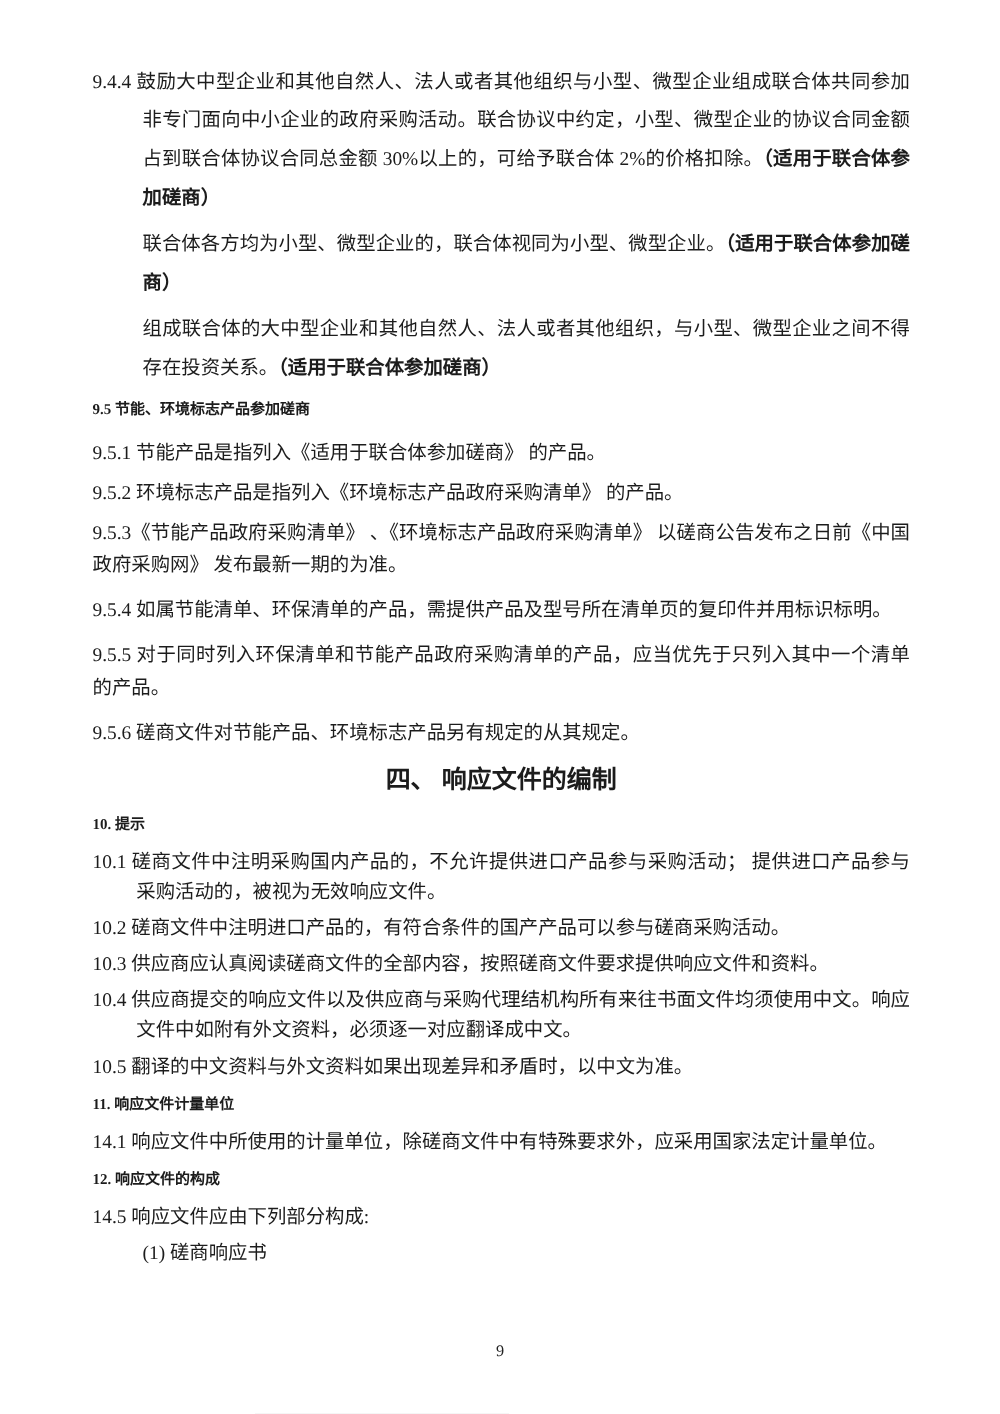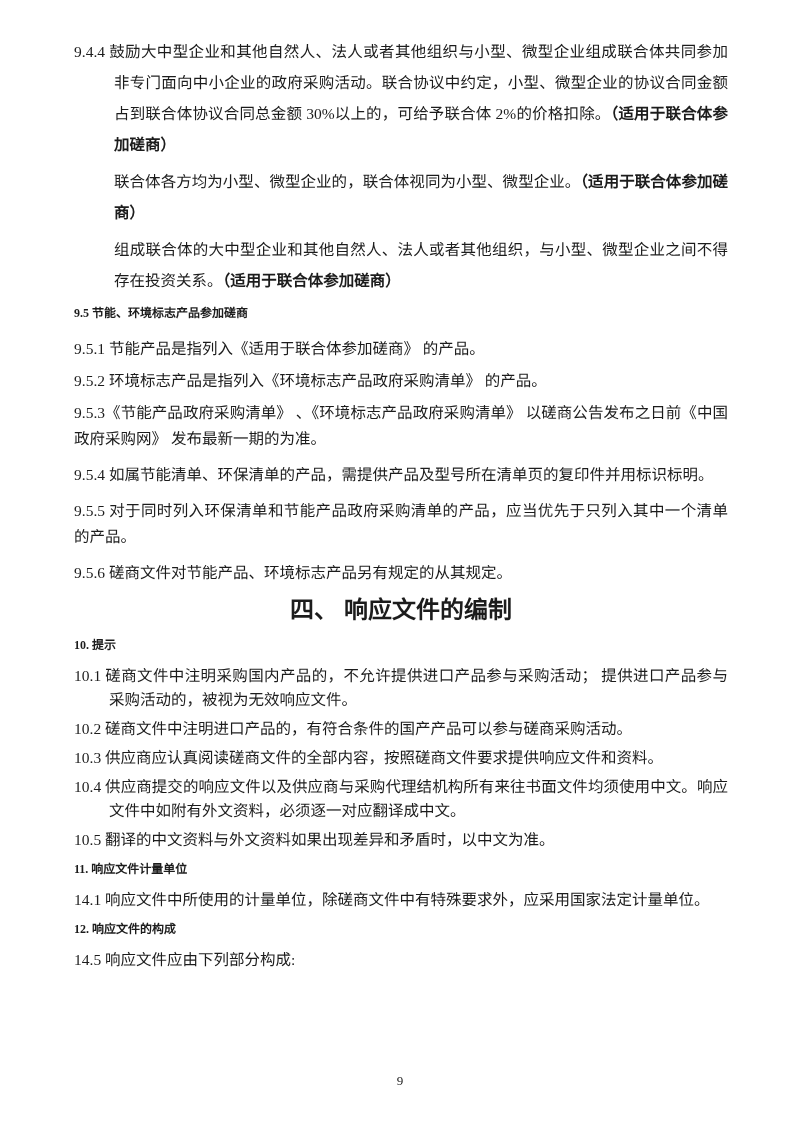--- a/index.html
+++ b/index.html
@@ -14,20 +14,21 @@
     margin: 0 auto;
     background: #ffffff;
     color: #1c1c1c;
     font-family: "Liberation Serif", "DejaVu Serif", serif;
     overflow: hidden;
     box-sizing: border-box;
   }
   .content {
     padding: 36px 72px 0 74px;
     font-size: 15.5px;
+    margin-top: 14px;
   }
   p, h2, h3 {
     margin: 0;
     text-align: justify;
   }
   .b { font-weight: 700; }
 
   
   .p-loose {
     line-height: 31px;
@@ -44,21 +45,21 @@
   .p-tight { line-height: 24px; margin-bottom: 5px; }
   .hang35  { padding-left: 35px; text-indent: -35px; }
 
   .h-sec {
     font-size: 12px;
     font-weight: 700;
     line-height: 22px;
     margin: 4px 0 12px 0;
   }
   .h-big {
-    font-size: 24px;
+    font-size: 20px;
     font-weight: 700;
     line-height: 28px;
     text-align: center;
     margin: 10px 0 10px 0;
   }
   .h-sub {
     font-size: 12px;
     font-weight: 700;
     line-height: 22px;
     margin: 6px 0 8px 0;
@@ -102,19 +103,20 @@
     <p class="p-tight hang35">10.2 磋商文件中注明进口产品的，有符合条件的国产产品可以参与磋商采购活动。</p>
     <p class="p-tight hang35">10.3 供应商应认真阅读磋商文件的全部内容，按照磋商文件要求提供响应文件和资料。</p>
     <p class="p-tight hang35">10.4 供应商提交的响应文件以及供应商与采购代理结机构所有来往书面文件均须使用中文。响应文件中如附有外文资料，必须逐一对应翻译成中文。</p>
     <p class="p-tight hang35">10.5 翻译的中文资料与外文资料如果出现差异和矛盾时，以中文为准。</p>
 
     <h3 class="h-sub">11. 响应文件计量单位</h3>
     <p class="p-tight hang35">14.1 响应文件中所使用的计量单位，除磋商文件中有特殊要求外，应采用国家法定计量单位。</p>
 
     <h3 class="h-sub">12. 响应文件的构成</h3>
     <p class="p-tight hang35">14.5 响应文件应由下列部分构成:</p>
+    <p class="p-tight ind40">(1) 磋商响应书</p>
 
   </div>
 
   <div class="footer">
     <span>9</span>
   </div>
 </div>
 
 </body></html>

